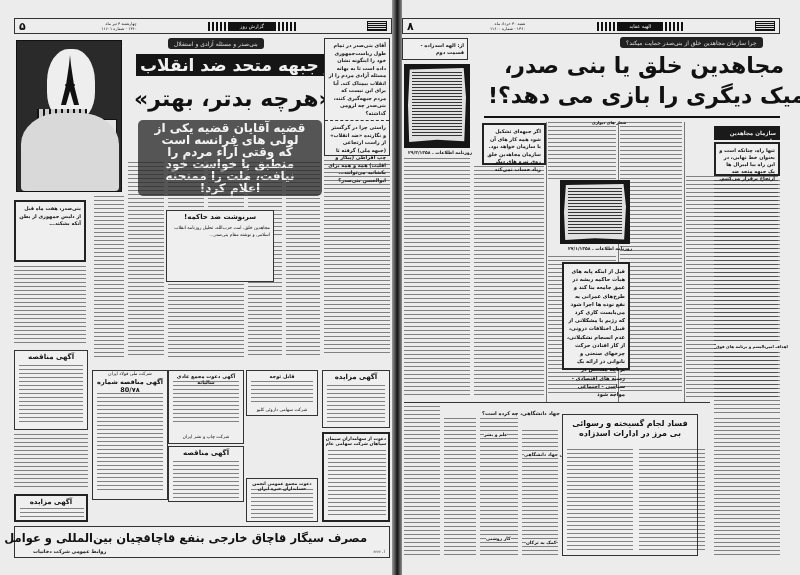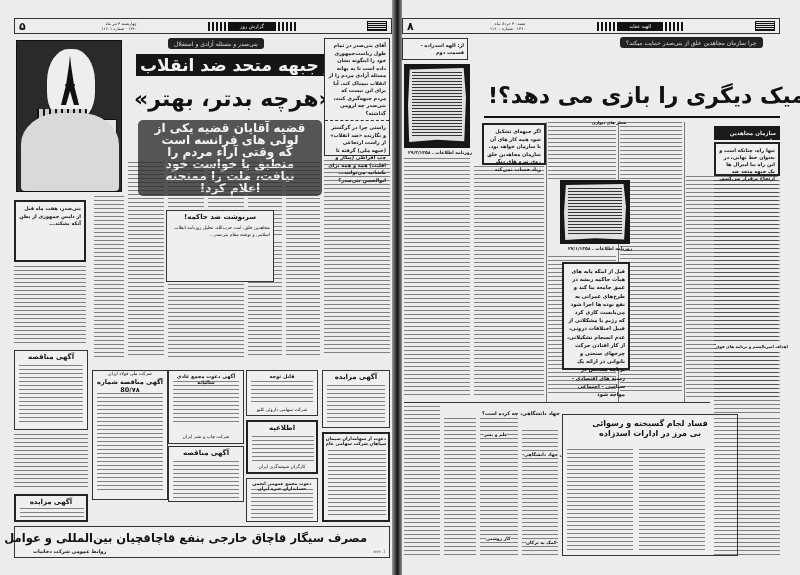--- a/index.html
+++ b/index.html
@@ -145,25 +145,20 @@
     </div>
     <div class="box" style="left:246px;top:370px;width:72px;height:46px;">
       <div class="title" style="font-size:5px;">قابل توجه</div>
       <div class="col" style="left:4px;top:10px;width:62px;height:24px;"></div>
       <div class="sub" style="position:absolute;bottom:3px;width:100%;">شرکت سهامی داروئی کلبو</div>
     </div>
     <div class="box" style="left:322px;top:370px;width:68px;height:58px;">
       <div class="title">آگهی مزایده</div>
       <div class="col" style="left:4px;top:14px;width:58px;height:40px;"></div>
     </div>
-    <div class="box thick" style="left:246px;top:420px;width:72px;height:54px;">
-      <div class="title">اطلاعیه</div>
-      <div class="col" style="left:4px;top:14px;width:62px;height:26px;"></div>
-      <div class="sub" style="position:absolute;bottom:3px;width:100%;">کارگران شیشه‌گری ایران</div>
-    </div>
     <div class="box" style="left:168px;top:446px;width:76px;height:56px;">
       <div class="title">آگهی مناقصه</div>
       <div class="col" style="left:4px;top:14px;width:66px;height:38px;"></div>
     </div>
     <div class="box" style="left:246px;top:478px;width:72px;height:44px;">
       <div class="title" style="font-size:4.5px;">دعوت مجمع عمومی انجمن حسابداران خبره ایران</div>
       <div class="col" style="left:4px;top:10px;width:62px;height:30px;"></div>
     </div>
     <div class="box thick" style="left:322px;top:432px;width:68px;height:90px;">
       <div class="title" style="font-size:4.5px;">دعوت از سهامداران سیمان سپاهان شرکت سهامی عام</div>
@@ -198,20 +193,21 @@
         <span class="bars"></span>
       </span>
       <span class="logo"></span>
     </div>
 
     <div class="box" style="left:0px;top:38px;width:66px;height:22px;">
       <div class="inner" style="font-size:5px;line-height:7px;">از: الهه اسدزاده - قسمت دوم</div>
     </div>
 
     <div class="kicker" style="left:218px;top:37px;">چرا سازمان مجاهدین خلق از بنی‌صدر حمایت میکند؟</div>
+    <div class="headline" style="left:102px;top:52px;font-size:22px;line-height:28px;">مجاهدین خلق یا بنی صدر،</div>
     <div class="headline" style="left:86px;top:82px;font-size:22px;line-height:28px;">کدامیک دیگری را بازی می دهد؟!</div>
     <div class="rule-h" style="left:82px;top:116px;width:296px;"></div>
 
     <div class="img-dark" style="left:2px;top:64px;width:66px;height:84px;">
       <div class="paper" style="left:4px;top:4px;width:58px;height:74px;"></div>
     </div>
     <div class="caption" style="left:6px;top:150px;">روزنامه اطلاعات ـ ۲۹/۳/۱۳۵۸</div>
 
     <div class="col" style="left:2px;top:158px;width:66px;height:240px;"></div>
     <div class="col" style="left:72px;top:166px;width:70px;height:232px;"></div>
@@ -251,21 +247,21 @@
     <div class="col" style="left:2px;top:406px;width:36px;height:150px;"></div>
     <div class="col" style="left:42px;top:418px;width:32px;height:140px;"></div>
     <div class="col" style="left:78px;top:418px;width:38px;height:140px;"></div>
     <div class="col" style="left:120px;top:430px;width:36px;height:126px;"></div>
     <div class="caption" style="left:80px;top:410px;font-size:5px;">جهاد دانشگاهی، چه کرده است؟</div>
     <div class="caption" style="left:82px;top:432px;font-size:4.5px;background:#ececec;">علم و بشر</div>
     <div class="caption" style="left:122px;top:452px;font-size:4.5px;background:#ececec;">عمل جهاد دانشگاهی</div>
     <div class="caption" style="left:84px;top:536px;font-size:4.5px;background:#ececec;">کار روشنی</div>
     <div class="caption" style="left:124px;top:540px;font-size:4.5px;background:#ececec;">کمک به ترکان</div>
 
-    <div class="box" style="left:160px;top:414px;width:176px;height:142px;">
+    <div class="box" style="left:160px;top:414px;width:136px;height:142px;">
       <div class="title" style="font-size:8px;padding-top:4px;">فساد لجام گسیخته و رسوائی</div>
       <div class="title" style="font-size:8px;padding-top:1px;">بی مرز در ادارات اسدزاده</div>
       <div class="col" style="left:4px;top:34px;width:66px;height:102px;"></div>
       <div class="col" style="left:76px;top:34px;width:66px;height:102px;"></div>
     </div>
     <div class="col" style="left:312px;top:418px;width:66px;height:140px;"></div>
   </div>
 </div>
 
 </body></html>

